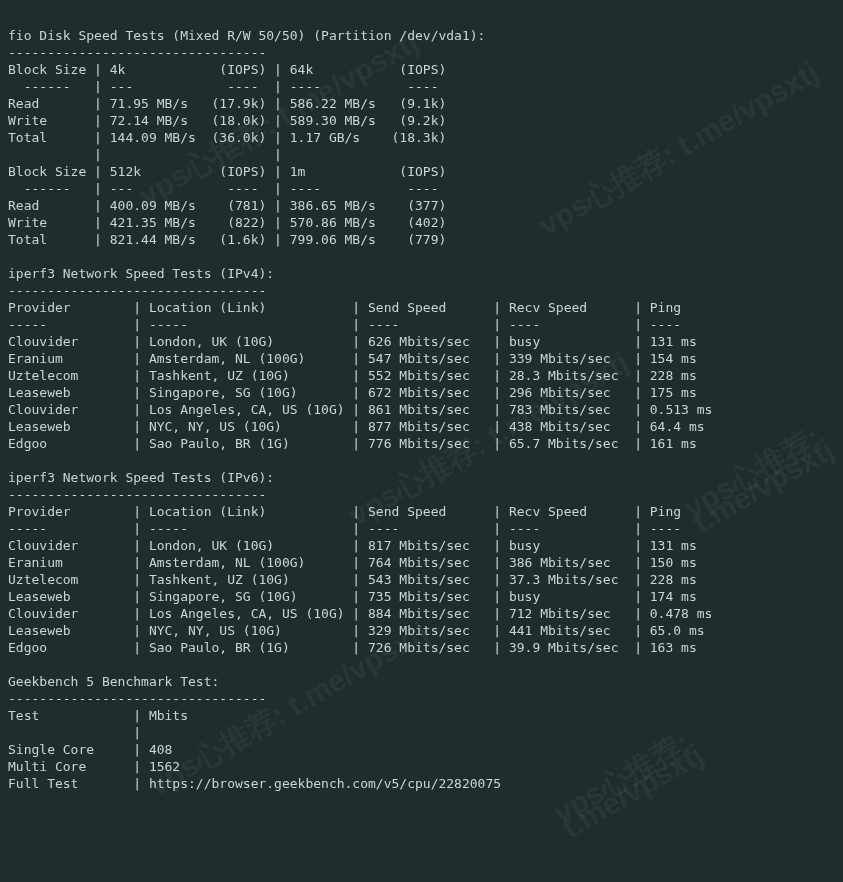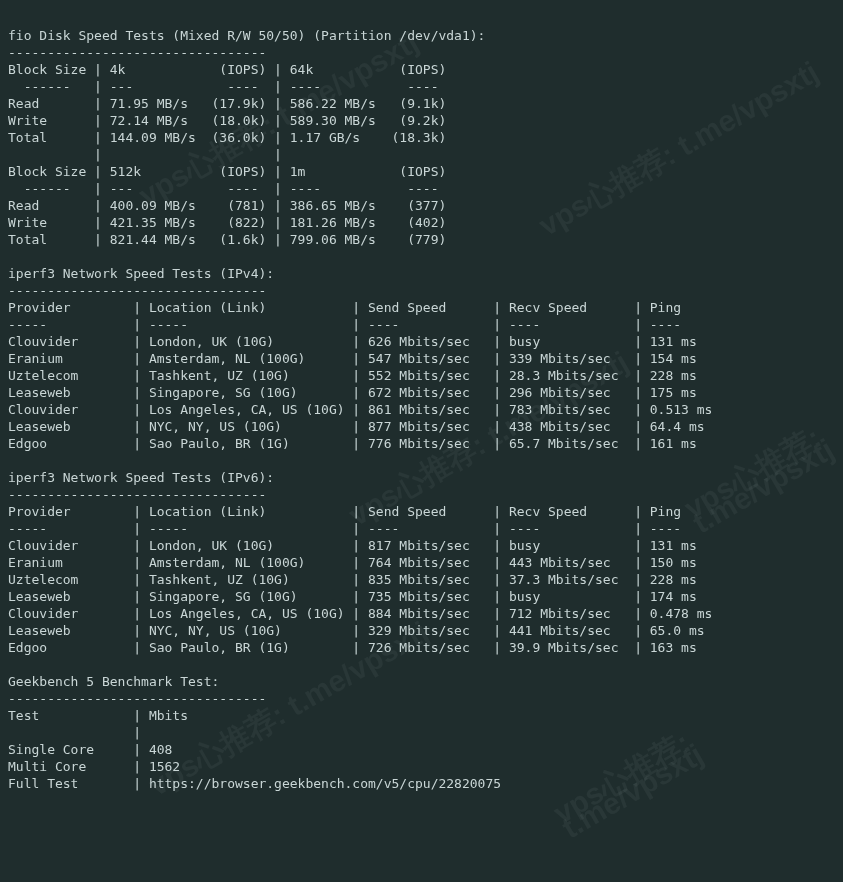--- a/index.html
+++ b/index.html
@@ -41,42 +41,42 @@
 <span>---------------------------------</span>
 <span>Block Size | 4k            (IOPS) | 64k           (IOPS)</span>
 <span>  ------   | ---            ----  | ----           ----</span>
 <span>Read       | 71.95 MB/s   (17.9k) | 586.22 MB/s   (9.1k)</span>
 <span>Write      | 72.14 MB/s   (18.0k) | 589.30 MB/s   (9.2k)</span>
 <span>Total      | 144.09 MB/s  (36.0k) | 1.17 GB/s    (18.3k)</span>
 <span>           |                      |</span>
 <span>Block Size | 512k          (IOPS) | 1m            (IOPS)</span>
 <span>  ------   | ---            ----  | ----           ----</span>
 <span>Read       | 400.09 MB/s    (781) | 386.65 MB/s    (377)</span>
-<span>Write      | 421.35 MB/s    (822) | 181.26 MB/s    (402)</span>
+<span>Write      | 421.35 MB/s    (822) | 570.86 MB/s    (402)</span>
 <span>Total      | 821.44 MB/s   (1.6k) | 799.06 MB/s    (779)</span>
 
 <span>iperf3 Network Speed Tests (IPv4):</span>
 <span>---------------------------------</span>
 <span>Provider        | Location (Link)           | Send Speed      | Recv Speed      | Ping</span>
 <span>-----           | -----                     | ----            | ----            | ----</span>
 <span>Clouvider       | London, UK (10G)          | 626 Mbits/sec   | busy            | 131 ms</span>
 <span>Eranium         | Amsterdam, NL (100G)      | 547 Mbits/sec   | 339 Mbits/sec   | 154 ms</span>
 <span>Uztelecom       | Tashkent, UZ (10G)        | 552 Mbits/sec   | 28.3 Mbits/sec  | 228 ms</span>
 <span>Leaseweb        | Singapore, SG (10G)       | 672 Mbits/sec   | 296 Mbits/sec   | 175 ms</span>
 <span>Clouvider       | Los Angeles, CA, US (10G) | 861 Mbits/sec   | 783 Mbits/sec   | 0.513 ms</span>
 <span>Leaseweb        | NYC, NY, US (10G)         | 877 Mbits/sec   | 438 Mbits/sec   | 64.4 ms</span>
 <span>Edgoo           | Sao Paulo, BR (1G)        | 776 Mbits/sec   | 65.7 Mbits/sec  | 161 ms</span>
 
 <span>iperf3 Network Speed Tests (IPv6):</span>
 <span>---------------------------------</span>
 <span>Provider        | Location (Link)           | Send Speed      | Recv Speed      | Ping</span>
 <span>-----           | -----                     | ----            | ----            | ----</span>
 <span>Clouvider       | London, UK (10G)          | 817 Mbits/sec   | busy            | 131 ms</span>
-<span>Eranium         | Amsterdam, NL (100G)      | 764 Mbits/sec   | 443 Mbits/sec   | 150 ms</span>
-<span>Uztelecom       | Tashkent, UZ (10G)        | 835 Mbits/sec   | 37.3 Mbits/sec  | 228 ms</span>
+<span>Eranium         | Amsterdam, NL (100G)      | 764 Mbits/sec   | 386 Mbits/sec   | 150 ms</span>
+<span>Uztelecom       | Tashkent, UZ (10G)        | 543 Mbits/sec   | 37.3 Mbits/sec  | 228 ms</span>
 <span>Leaseweb        | Singapore, SG (10G)       | 735 Mbits/sec   | busy            | 174 ms</span>
 <span>Clouvider       | Los Angeles, CA, US (10G) | 884 Mbits/sec   | 712 Mbits/sec   | 0.478 ms</span>
 <span>Leaseweb        | NYC, NY, US (10G)         | 329 Mbits/sec   | 441 Mbits/sec   | 65.0 ms</span>
 <span>Edgoo           | Sao Paulo, BR (1G)        | 726 Mbits/sec   | 39.9 Mbits/sec  | 163 ms</span>
 
 <span>Geekbench 5 Benchmark Test:</span>
 <span>---------------------------------</span>
 <span>Test            | Mbits</span>
 <span>                |</span>
 <span>Single Core     | 408</span>

